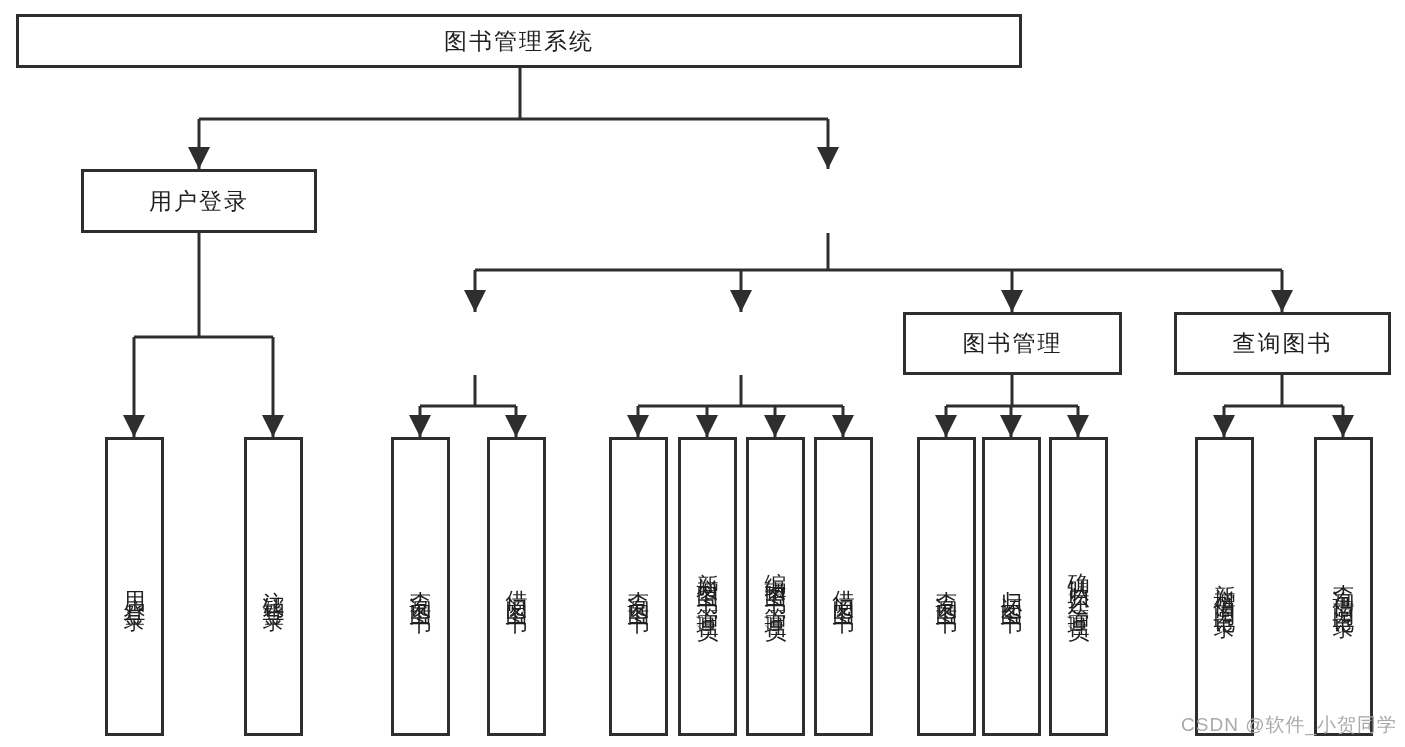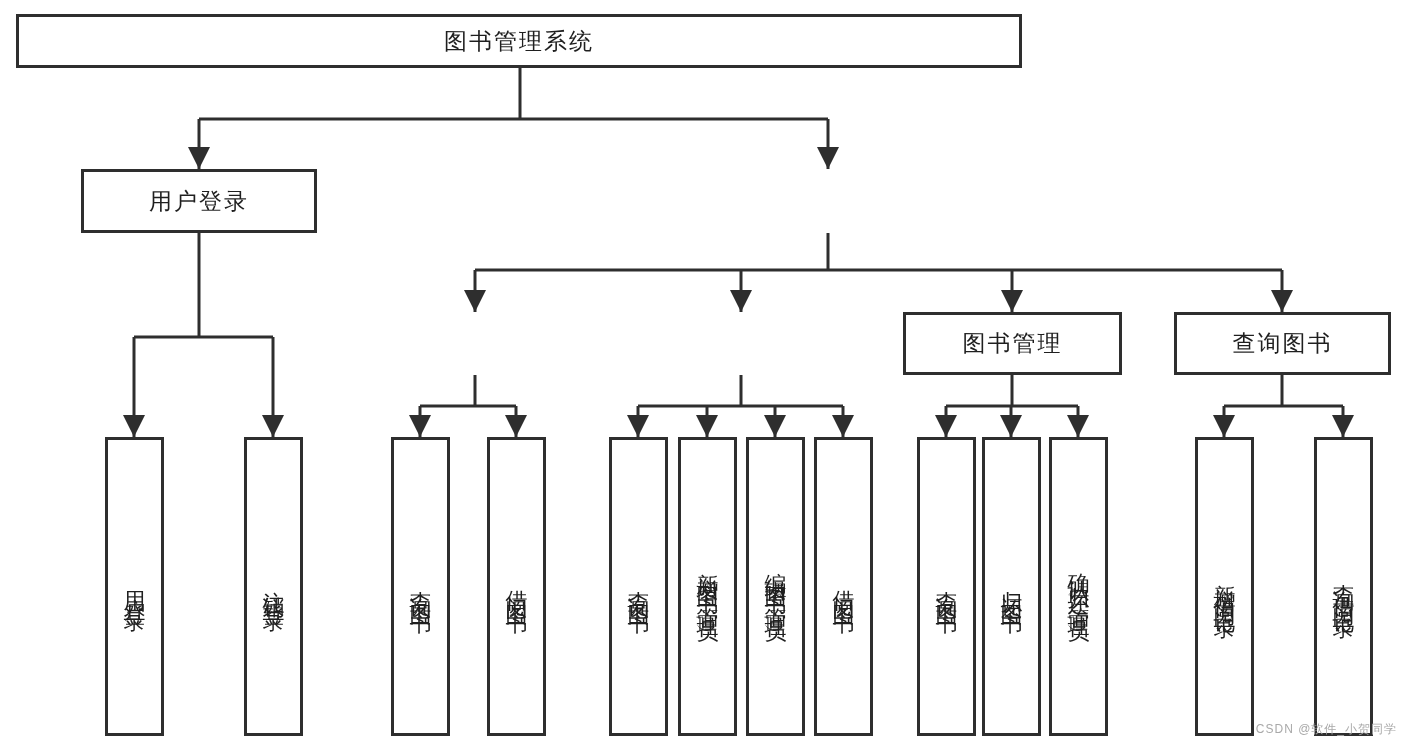--- a/index.html
+++ b/index.html
@@ -40,21 +40,21 @@
   .box.v {
     writing-mode: vertical-rl;
     font-size: 22px;
     letter-spacing: 7px;
     line-height: 1;
   }
   .watermark {
     position: absolute;
     right: 8px;
     bottom: 9px;
-    font-size: 12px;
+    font-size: 19px;
     letter-spacing: 1px;
     color: #a9a9a9;
     white-space: nowrap;
   }
 </style>
 </head>
 <body>
 
 <div class="canvas">
 

